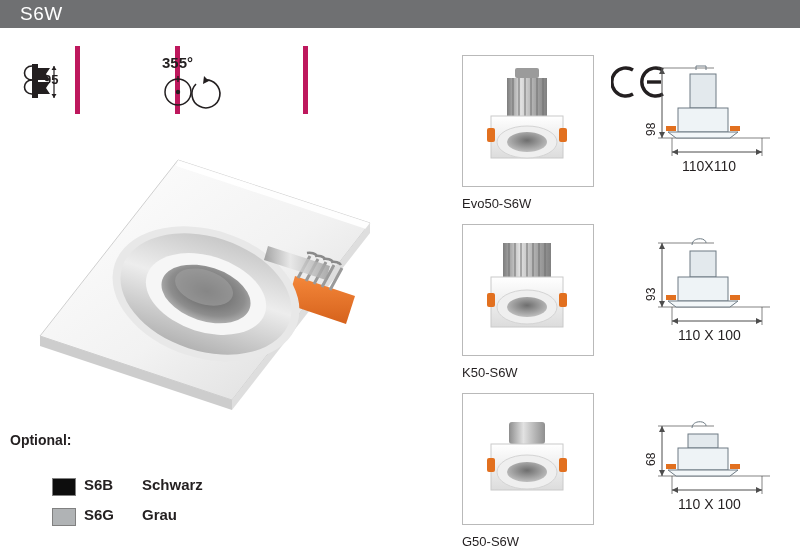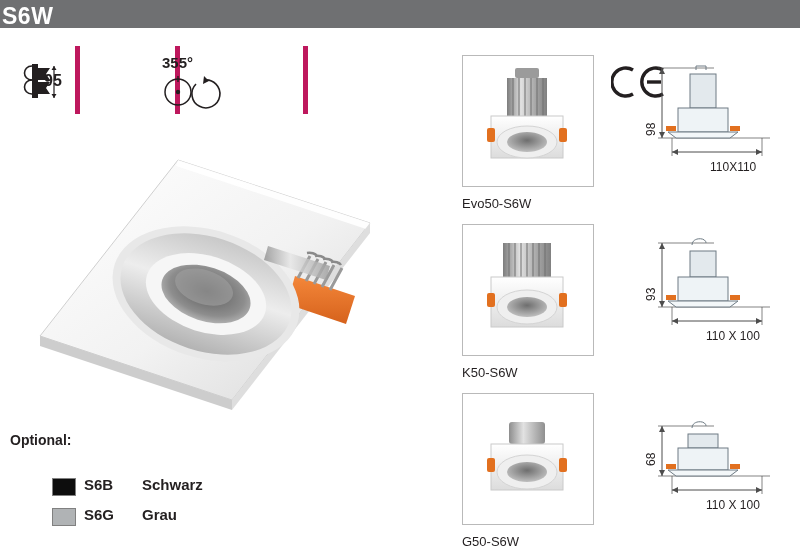--- a/index.html
+++ b/index.html
@@ -12,39 +12,39 @@
     position:relative;
   }
   .page{position:absolute;inset:0;}
 
   
   .header{
     position:absolute;left:0;top:0;width:800px;height:28px;
     background:#6f7072;
   }
   .header-title{
-    position:absolute;left:2px;top:3px;
-    font-size:23px;font-weight:bold;color:#ffffff;letter-spacing:.5px;
+    position:absolute;left:20px;top:3px;
+    font-size:19px;font-weight:normal;color:#ffffff;letter-spacing:.5px;
   }
 
   
   .iconstrip{
     position:absolute;left:8px;top:46px;width:350px;height:68px;
   }
   .icon-cell{
     position:absolute;top:0;height:68px;
     border-right:5px solid #be185d;
     box-sizing:border-box;
   }
   .icon-cell.last{border-right:none;}
 
   
   .screw-wrap{position:absolute;left:10px;top:14px;width:60px;height:44px;}
   .screw-txt{
-    position:absolute;left:36px;top:26px;font-size:16px;font-weight:bold;color:#231f20;
+    position:absolute;left:36px;top:26px;font-size:13px;font-weight:bold;color:#231f20;
   }
 
   
   .deg355{
     position:absolute;left:82px;top:8px;font-size:15px;font-weight:bold;
   }
   .rot-wrap{position:absolute;left:78px;top:28px;width:68px;height:38px;}
 
   
   .deg25{
@@ -112,22 +112,21 @@
   .dimblock.d3{top:398px;}
   .dim-v{
     position:absolute;left:4px;top:30px;
     font-size:12px;
     transform:rotate(-90deg);
     transform-origin:left top;
     white-space:nowrap;
   }
   .dim-h{
     position:absolute;left:30px;bottom:2px;
-    font-size:12px;
-    margin-left:28px;
+    font-size:14px;
   }
   svg{display:block;}
 </style>
 </head>
 <body>
 
 <div class="page">
 
   <div class="header">
     <div class="header-title">S6W</div>

